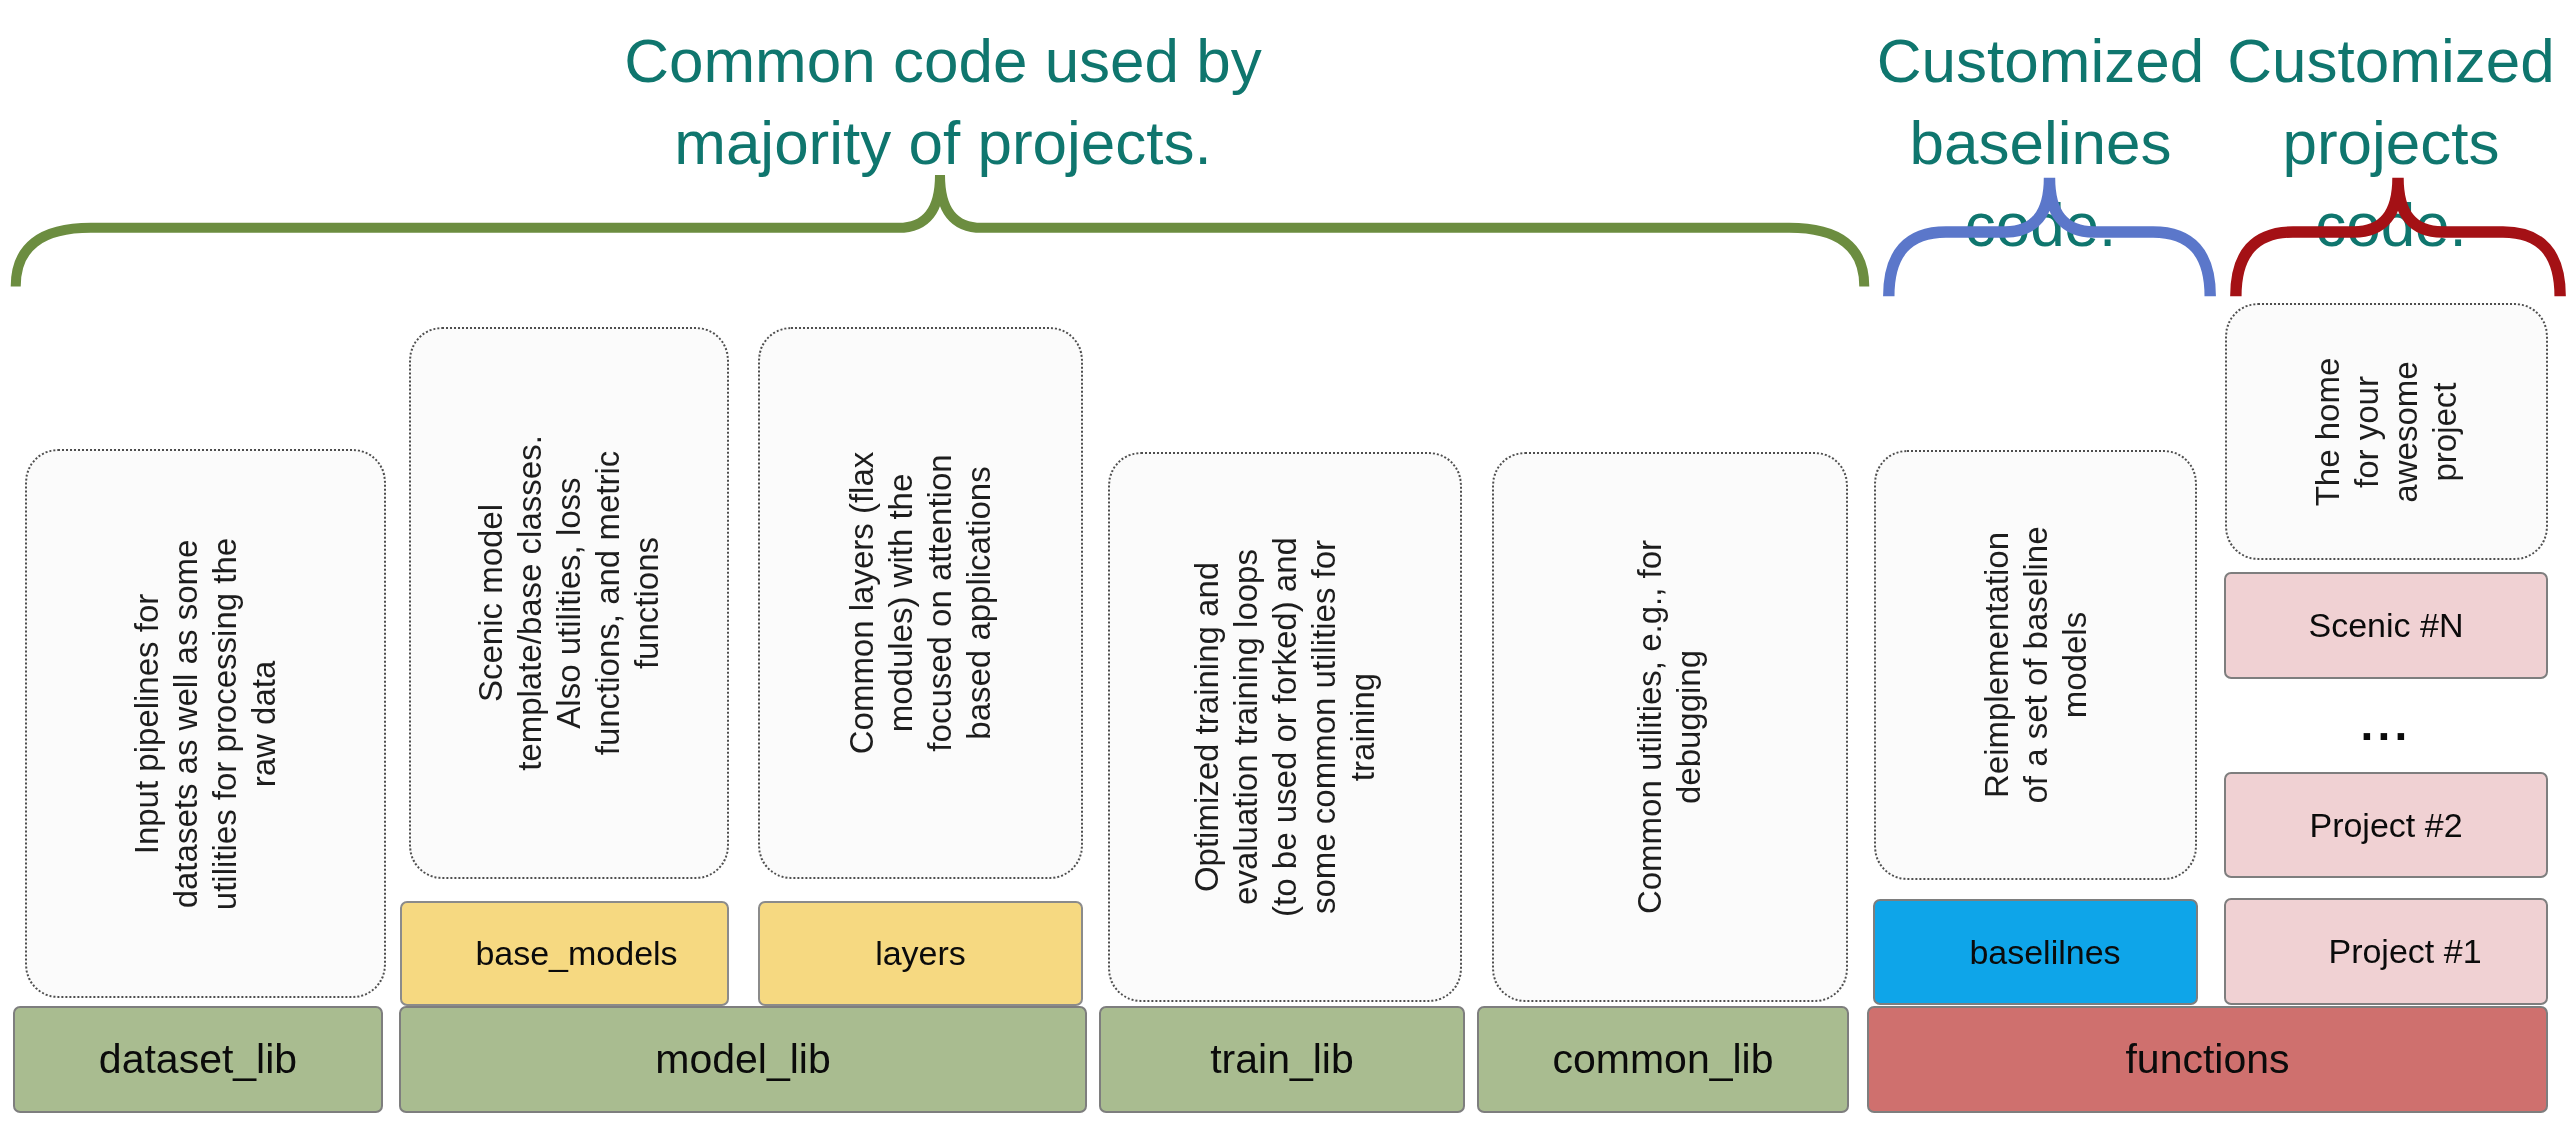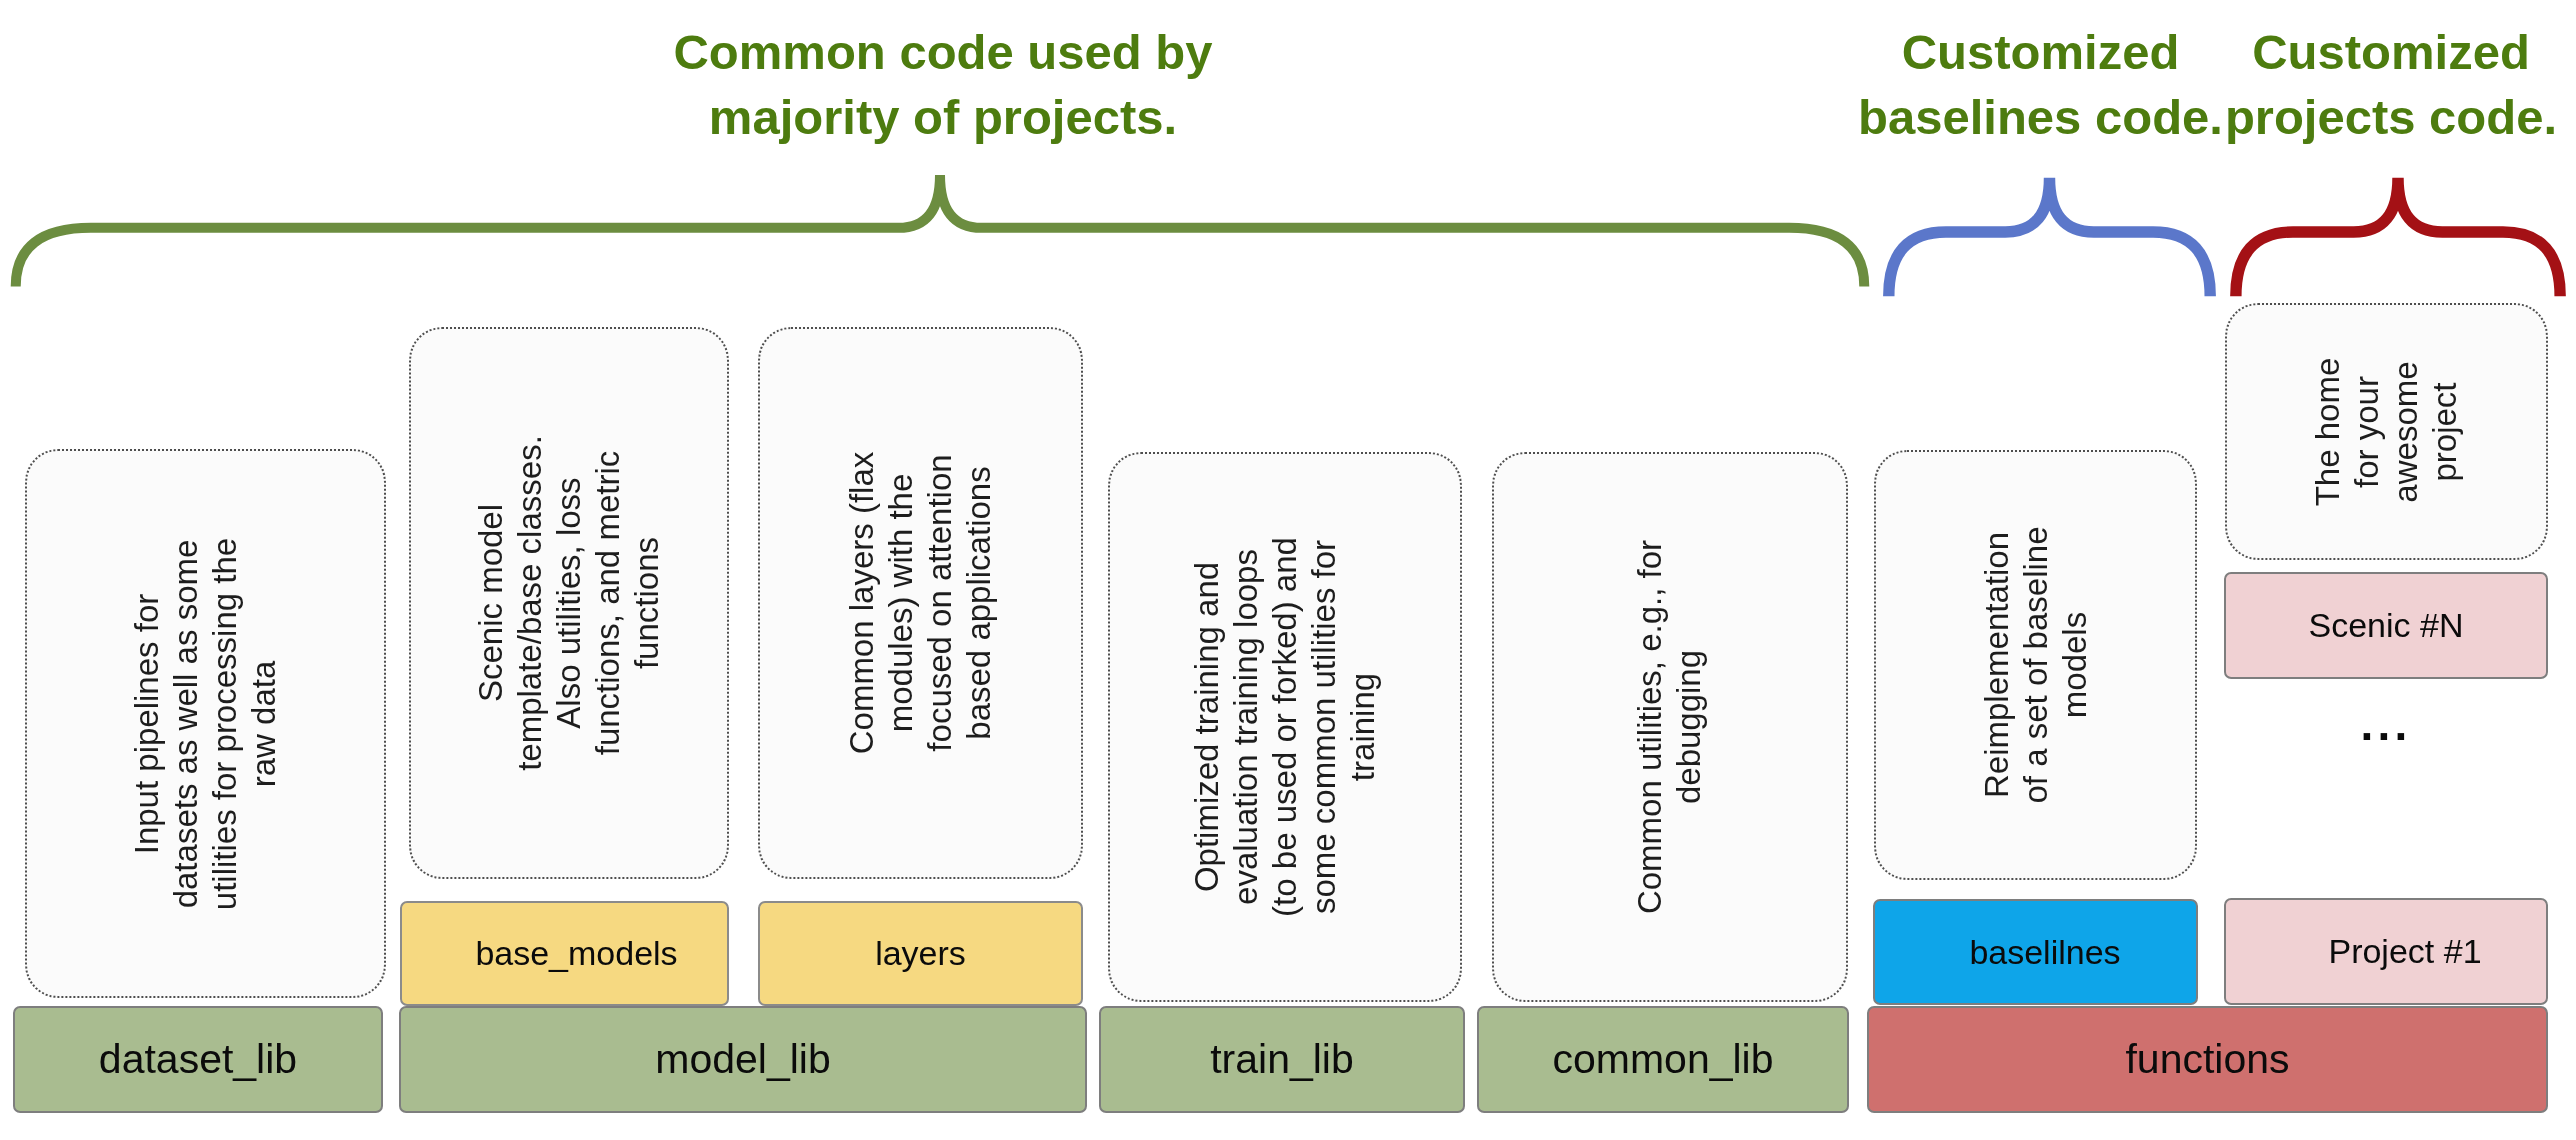--- a/index.html
+++ b/index.html
@@ -6,26 +6,25 @@
   #canvas{
     position:relative;
     width:2576px;height:1140px;
     background:#ffffff;
     font-family:"Liberation Sans", sans-serif;
     overflow:hidden;
   }
   .hdr{
     position:absolute;
     text-align:center;
-    font-size:49px;
+    font-size:62px;
     line-height:1.32;
-    color:#4d7c0f;
+    color:#0f766e;
     white-space:pre-line;
     letter-spacing:0px;
-    font-weight:bold;
   }
   .brace{position:absolute;overflow:visible;}
   .desc-box{
     position:absolute;
     box-sizing:border-box;
     background:#fbfbfb;
     border:2.9px dotted #4e4e4e;
     border-radius:33px;
   }
   .desc-text{
@@ -133,20 +132,21 @@
 awesome
 project</div>
   </div>
 
   <div class="box chip chip-yellow" style="left:400px;top:901px;width:329px;height:105px;padding-left:24px;">base_models</div>
   <div class="box chip chip-yellow" style="left:758px;top:901px;width:325px;height:105px;">layers</div>
   <div class="box chip chip-blue" style="left:1873px;top:899px;width:325px;height:106px;">baselilnes</div>
 
   <div class="box chip chip-pink" style="left:2224px;top:572px;width:324px;height:107px;">Scenic #N</div>
   <div class="ellipsis" style="left:2224px;top:697px;width:324px;">...</div>
+  <div class="box chip chip-pink" style="left:2224px;top:772px;width:324px;height:106px;">Project #2</div>
   <div class="box chip chip-pink" style="left:2224px;top:898px;width:324px;height:107px;padding-left:38px;">Project #1</div>
 
   <div class="box bar bar-green" style="left:13px;top:1006px;width:370px;height:107px;">dataset_lib</div>
   <div class="box bar bar-green" style="left:1099px;top:1006px;width:366px;height:107px;">train_lib</div>
   <div class="box bar bar-green" style="left:399px;top:1006px;width:688px;height:107px;">model_lib</div>
   <div class="box bar bar-green" style="left:1477px;top:1006px;width:372px;height:107px;">common_lib</div>
   <div class="box bar bar-red" style="left:1867px;top:1006px;width:681px;height:107px;">functions</div>
 
 </div>
 

